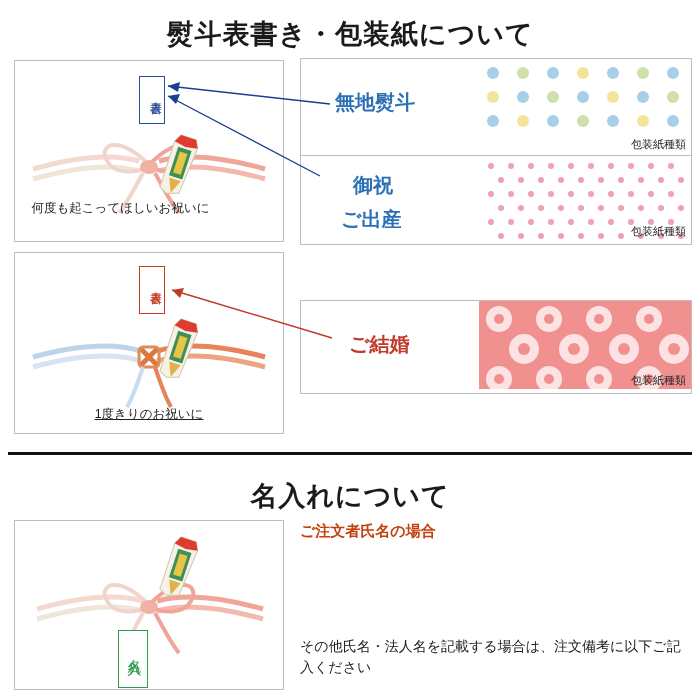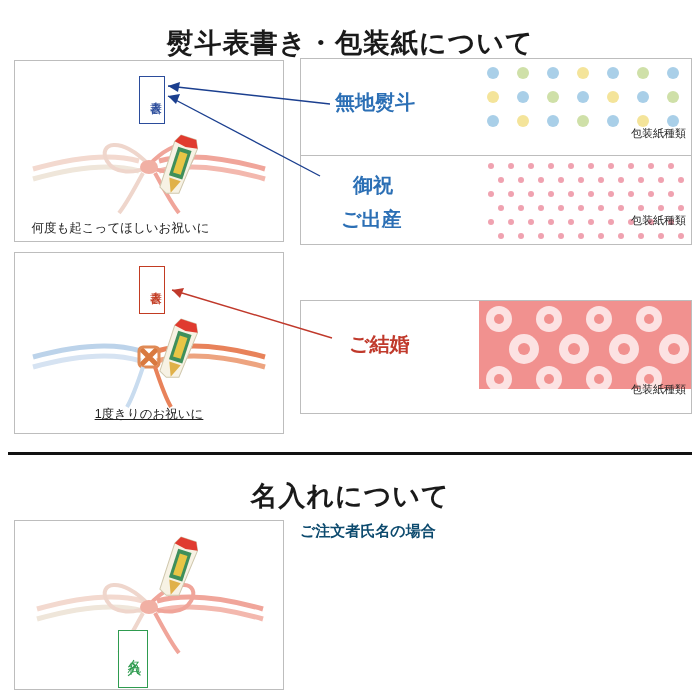--- a/index.html
+++ b/index.html
@@ -22,21 +22,21 @@
     position: relative;
   }
 
   
   .section-title {
     text-align: center;
     font-size: 27px;
     font-weight: bold;
     letter-spacing: 1px;
     color: #1a1a1a;
-    padding-top: 25px;
+    padding-top: 16px;
     padding-bottom: 6px;
   }
   .section-title.second {
     padding-top: 16px;
   }
 
   .divider {
     position: absolute;
     left: 8px;
     right: 8px;
@@ -97,21 +97,21 @@
     position: absolute;
     font-size: 20px;
     font-weight: bold;
   }
   .blue-label { color: #2b6fb5; }
   .red-label  { color: #c0392b; }
 
   .wrap-note {
     position: absolute;
     right: 5px;
-    bottom: 16px;
+    bottom: 5px;
     font-size: 11px;
     color: #222;
   }
 
   
   .swatch {
     position: absolute;
     overflow: hidden;
   }
 
@@ -121,21 +121,21 @@
     left: 0; top: 0;
     width: 700px; height: 700px;
     pointer-events: none;
   }
 
   
   .name-heading {
     position: absolute;
     font-size: 15px;
     font-weight: bold;
-    color: #0c4a6e;
+    color: #c2410c;
   }
   .name-body {
     position: absolute;
     font-size: 14px;
     line-height: 1.5;
     color: #222;
   }
   .name-example {
     position: absolute;
     font-size: 15px;
@@ -185,21 +185,21 @@
         <polygon points="0,0 16,0 20,8 8,10 -4,8" fill="#e03b2f"></polygon>
         <rect x="1" y="12" width="14" height="30" fill="#3f8f5b"></rect>
         <rect x="4" y="16" width="8" height="22" fill="#e8c545"></rect>
         <polygon points="2,44 14,44 8,58" fill="#e0b14a"></polygon>
       </g>
     </svg>
   </div>
 
   <div class="omotegaki" style="left:139px; top:76px; width:26px; height:48px;">表書き</div>
 
-  <div class="noshi-caption" style="left:14px; top:220px; width:213px;">何度も起こってほしいお祝いに</div>
+  <div class="noshi-caption" style="left:14px; top:200px; width:213px;">何度も起こってほしいお祝いに</div>
 
   <div class="noshi-label" style="left:22px; top:262px;">結びきり</div>
 
   <div class="noshi-card" style="left:14px; top:252px; width:270px; height:182px;">
     <svg width="268" height="180" viewBox="0 0 268 180">
 
       <path d="M18 104 C62 92 100 90 126 98" stroke="#bcd3ea" stroke-width="5" fill="none"></path>
       <path d="M18 114 C62 102 100 100 126 108" stroke="#d6e3f2" stroke-width="5" fill="none"></path>
 
       <path d="M250 104 C206 92 168 90 142 98" stroke="#e8825a" stroke-width="5" fill="none"></path>
@@ -326,21 +326,21 @@
               <circle cx="162" cy="80" r="3"></circle>
               <circle cx="182" cy="80" r="3"></circle>
               <circle cx="202" cy="80" r="3"></circle>
           </g>
         </g>
       </svg>
     </div>
     <div class="wrap-note">包装紙種類</div>
   </div>
 
-  <div class="right-box" style="left:300px; top:300px; width:392px; height:114px;">
+  <div class="right-box" style="left:300px; top:300px; width:392px; height:94px;">
     <div class="right-label red-label" style="left:48px; top:30px;">ご結婚</div>
     <div class="swatch" style="left:178px; top:0px; width:213px; height:88px;">
       <svg width="213" height="88" viewBox="0 0 213 88">
         <rect width="213" height="88" fill="#f1918f"></rect>
         <g fill="#fde9ea" opacity="0.92">
           <g>
             <circle cx="20" cy="18" r="13"></circle>
               <circle cx="70" cy="18" r="13"></circle>
               <circle cx="120" cy="18" r="13"></circle>
               <circle cx="170" cy="18" r="13"></circle>
@@ -407,14 +407,15 @@
         <rect x="4" y="16" width="8" height="22" fill="#e8c545"></rect>
         <polygon points="2,44 14,44 8,58" fill="#e0b14a"></polygon>
       </g>
     </svg>
   </div>
 
   <div class="nairei-box" style="left:118px; top:630px; width:30px; height:58px;">名入れ</div>
 
   <div class="name-heading" style="left:300px; top:522px;">ご注文者氏名の場合</div>
 
+  <div class="name-body" style="left:300px; top:636px; width:390px;">その他氏名・法人名を記載する場合は、注文備考に以下ご記入ください</div>
 
 </div>
 
 </body></html>

